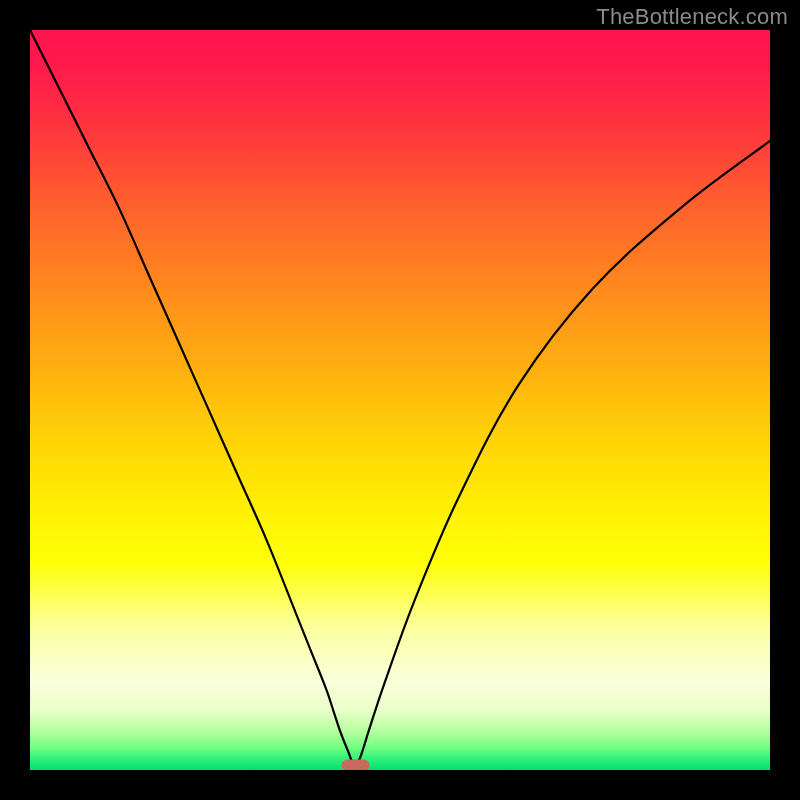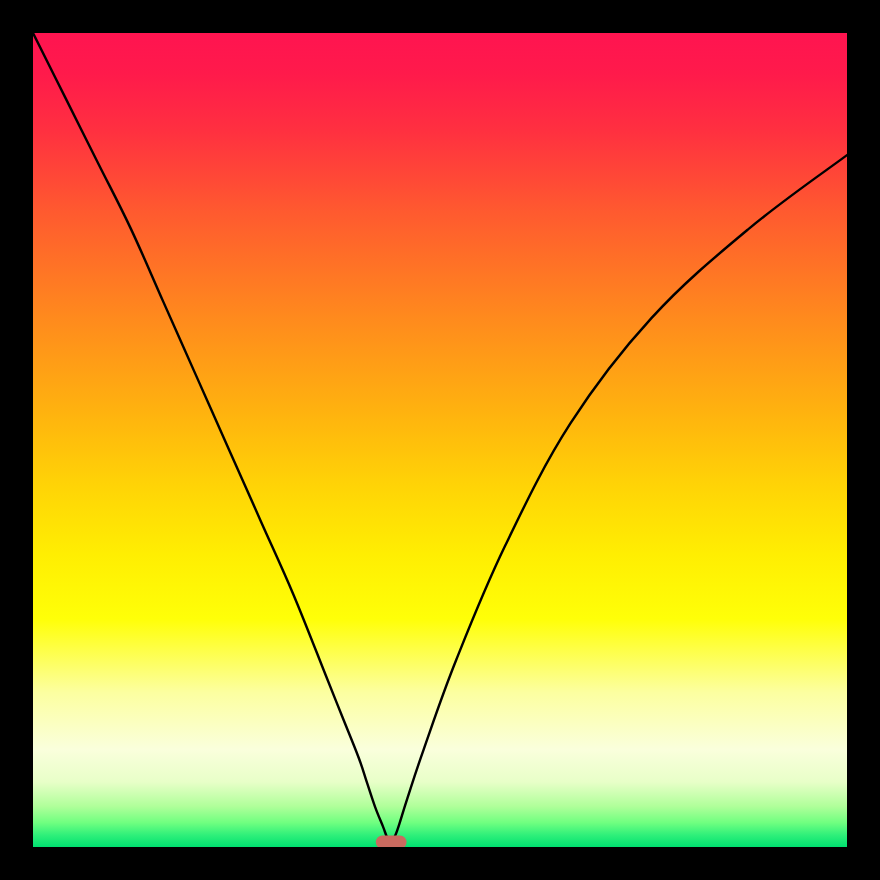--- a/index.html
+++ b/index.html
@@ -68,19 +68,20 @@
     font-size: 22px;
     font-weight: 500;
     letter-spacing: 0.2px;
     user-select: none;
   }
 </style>
 </head>
 <body>
 
 <div class="wrap">
+  <div class="watermark">TheBottleneck.com</div>
   <div class="plot-area">
     <svg viewBox="0 0 740 740" preserveAspectRatio="none">
       <path id="curve-path" class="curve" d="M 0.00 0.00 C 5.33 10.66, 18.94 37.89, 29.60 59.20 C 40.26 80.51, 48.54 97.09, 59.20 118.40 C 69.86 139.71, 78.14 154.96, 88.80 177.60 C 99.46 200.24, 107.74 220.22, 118.40 244.20 C 129.06 268.18, 137.34 286.82, 148.00 310.80 C 158.66 334.78, 166.94 353.42, 177.60 377.40 C 188.26 401.38, 196.54 420.02, 207.20 444.00 C 217.86 467.98, 226.14 485.29, 236.80 510.60 C 247.46 535.91, 258.41 564.62, 266.40 584.60 C 274.39 604.58, 275.87 608.28, 281.20 621.60 C 286.53 634.92, 292.00 647.94, 296.00 658.60 C 300.00 669.26, 300.74 672.81, 303.40 680.80 C 306.06 688.79, 308.14 695.67, 310.80 703.00 C 313.46 710.33, 316.20 716.44, 318.20 721.50 C 320.20 726.56, 320.57 728.59, 321.90 731.12 C 323.23 733.65, 324.27 735.83, 325.60 735.56 C 326.93 735.29, 327.97 732.57, 329.30 729.64 C 330.63 726.71, 331.00 725.41, 333.00 719.28 C 335.00 713.15, 336.40 707.85, 340.40 695.60 C 344.40 683.35, 347.21 673.84, 355.20 651.20 C 363.19 628.56, 371.48 603.10, 384.80 569.80 C 398.12 536.50, 410.55 504.83, 429.20 466.20 C 447.85 427.57, 464.42 392.50, 488.40 355.20 C 512.38 317.90, 533.10 290.97, 562.40 259.00 C 591.70 227.03, 619.23 204.24, 651.20 177.60 C 683.17 150.96, 724.02 122.99, 740.00 111.00"></path>
       <rect id="marker-rect" class="marker" rx="6" ry="6" width="28" height="12" x="311.60" y="729.56"></rect>
     </svg>
   </div>
 </div>
 
 </body></html>

